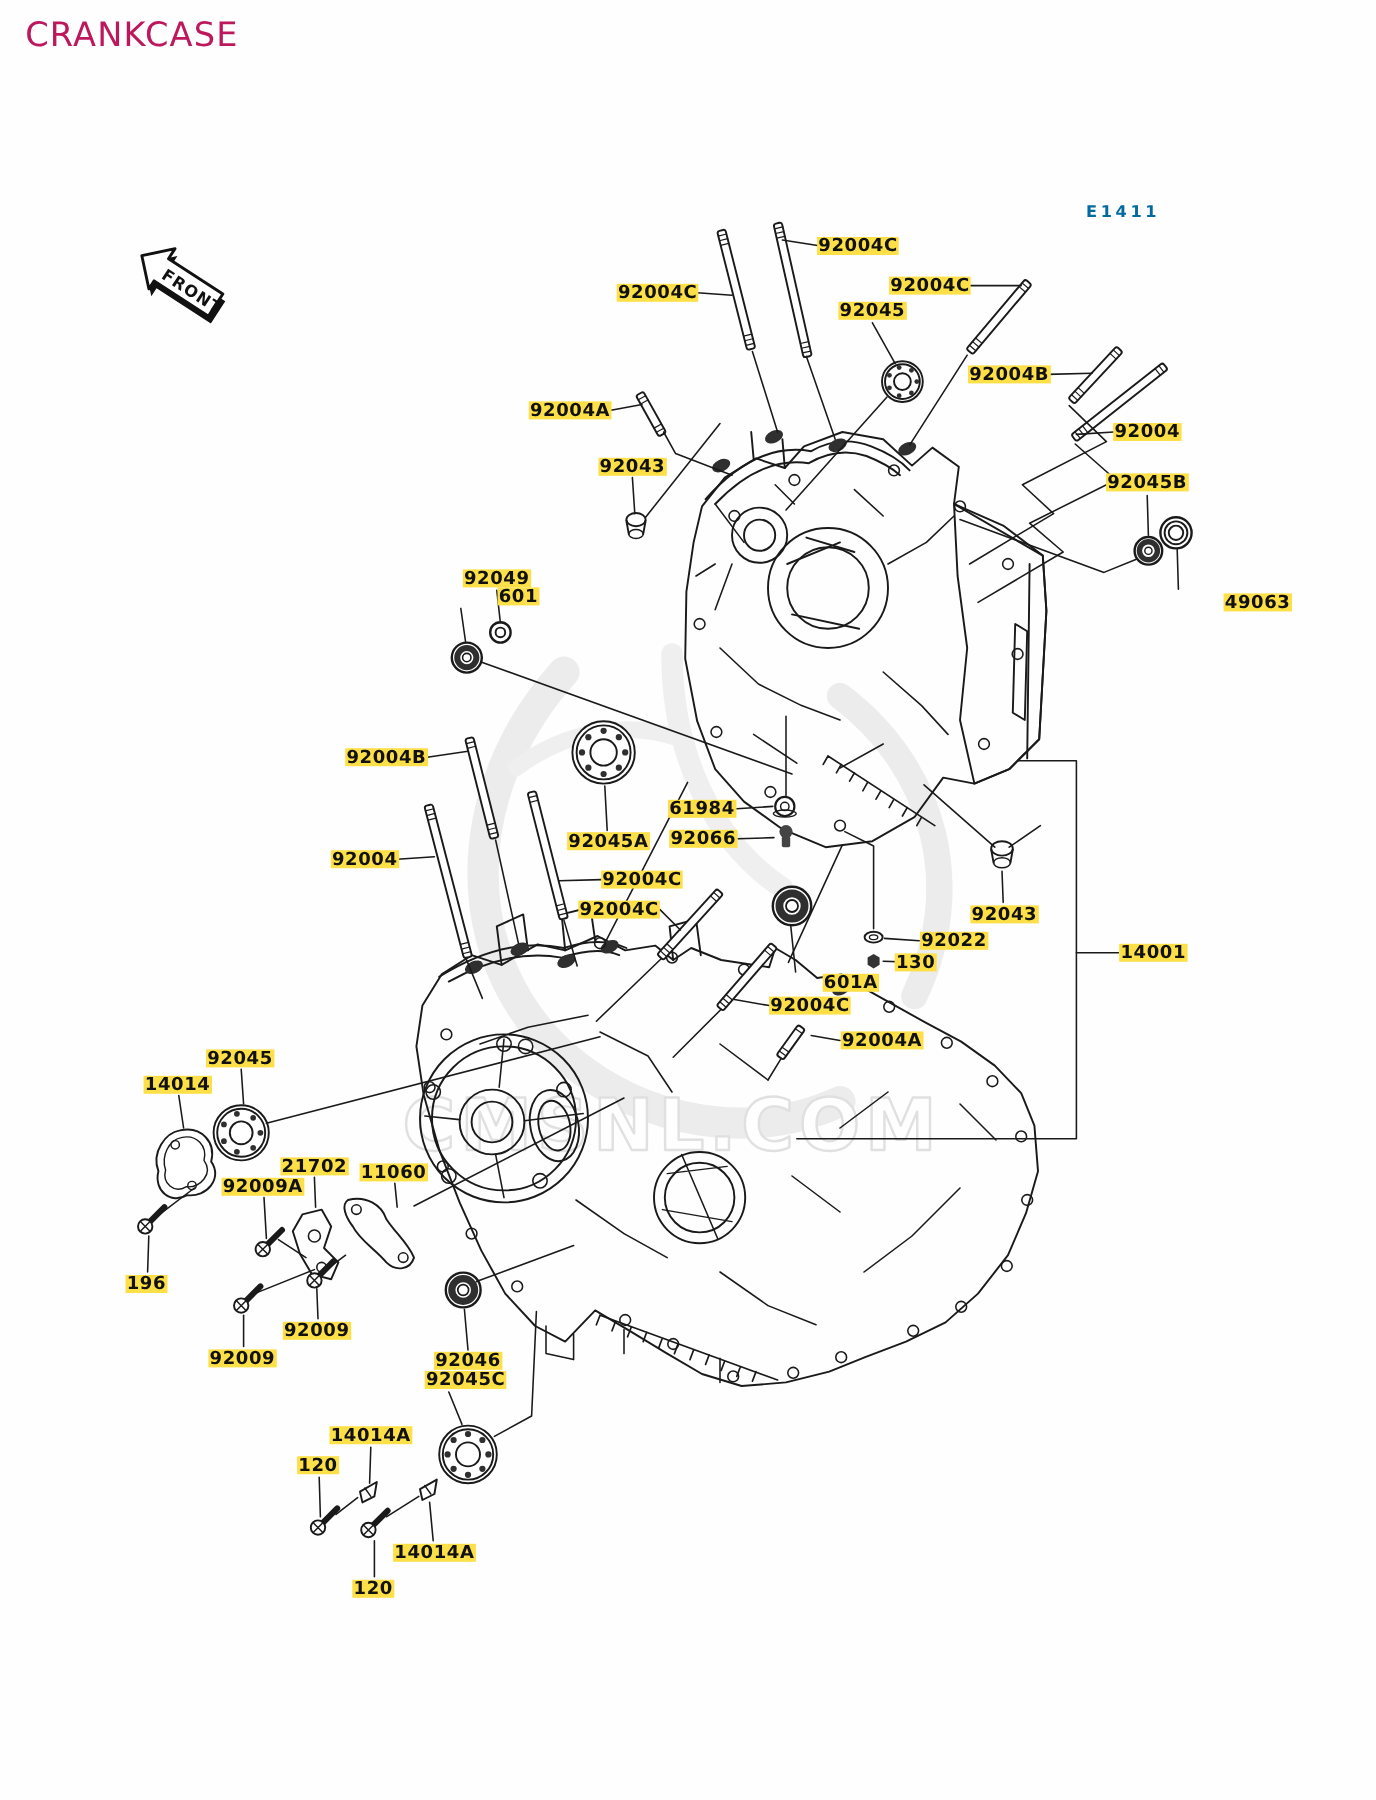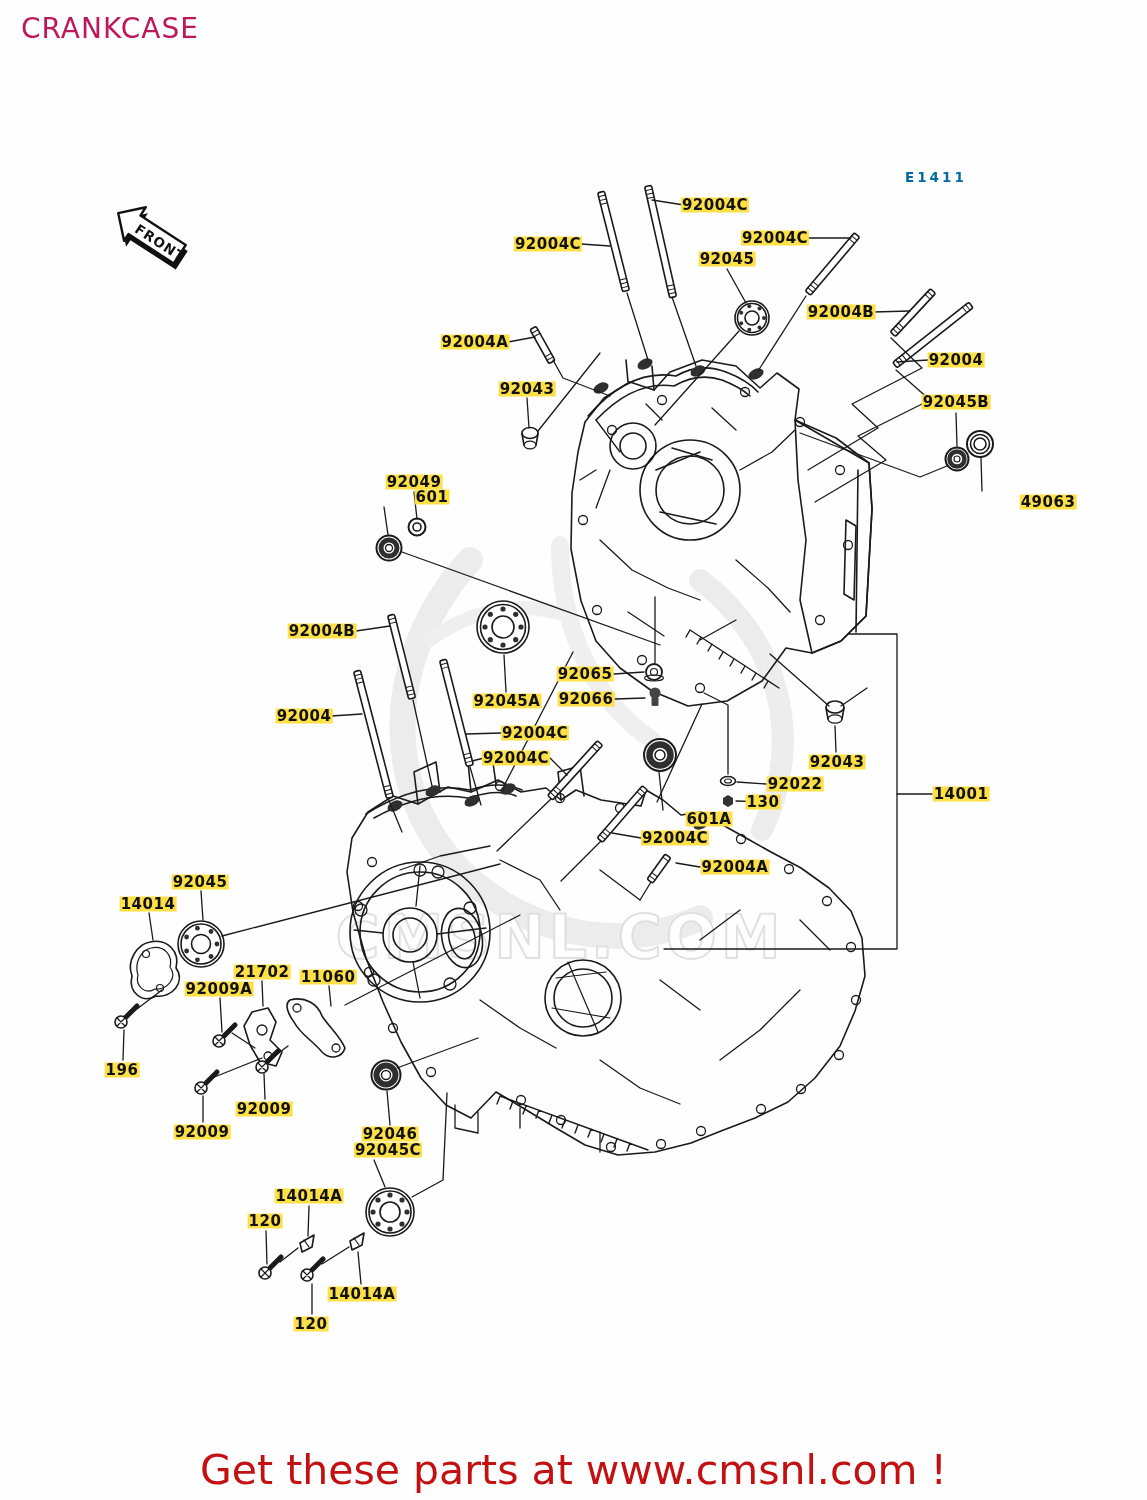--- a/index.html
+++ b/index.html
@@ -467,21 +467,21 @@
       <div class="plabel" style="left: 956px; top: 360px;">92004</div>
       <div class="plabel" style="left: 956px; top: 402px;">92045B</div>
       <div class="plabel" style="left: 1032px; top: 502px; margin-left: 16px;">49063</div>
       <div class="plabel" style="left: 475px; top: 342px;">92004A</div>
       <div class="plabel" style="left: 527px; top: 389px;">92043</div>
       <div class="plabel" style="left: 414px; top: 482px;">92049</div>
       <div class="plabel" style="left: 384px; top: 497px; margin-left: 48px;">601</div>
       <div class="plabel" style="left: 322px; top: 631px;">92004B</div>
       <div class="plabel" style="left: 304px; top: 716px;">92004</div>
       <div class="plabel" style="left: 507px; top: 701px;">92045A</div>
-      <div class="plabel" style="left: 585px; top: 674px;">92065</div>
+      <div class="plabel" style="left: 585px; top: 674px;">61984</div>
       <div class="plabel" style="left: 586px; top: 699px;">92066</div>
       <div class="plabel" style="left: 535px; top: 733px;">92004C</div>
       <div class="plabel" style="left: 516px; top: 758px;">92004C</div>
       <div class="plabel" style="left: 665px; top: 819px; margin-left: 44px;">601A</div>
       <div class="plabel" style="left: 675px; top: 838px;">92004C</div>
       <div class="plabel" style="left: 735px; top: 867px;">92004A</div>
       <div class="plabel" style="left: 837px; top: 762px;">92043</div>
       <div class="plabel" style="left: 795px; top: 784px;">92022</div>
       <div class="plabel" style="left: 763px; top: 802px;">130</div>
       <div class="plabel" style="left: 961px; top: 794px;">14001</div>
@@ -493,14 +493,13 @@
       <div class="plabel" style="left: 122px; top: 1070px;">196</div>
       <div class="plabel" style="left: 264px; top: 1109px;">92009</div>
       <div class="plabel" style="left: 202px; top: 1132px;">92009</div>
       <div class="plabel" style="left: 390px; top: 1134px;">92046</div>
       <div class="plabel" style="left: 388px; top: 1150px;">92045C</div>
       <div class="plabel" style="left: 309px; top: 1196px;">14014A</div>
       <div class="plabel" style="left: 265px; top: 1221px;">120</div>
       <div class="plabel" style="left: 362px; top: 1294px;">14014A</div>
       <div class="plabel" style="left: 311px; top: 1324px;">120</div>
     </div>
-  <div id="footer">Get these parts at www.cmsnl.com !</div>
 </div>
 
 </body></html>

